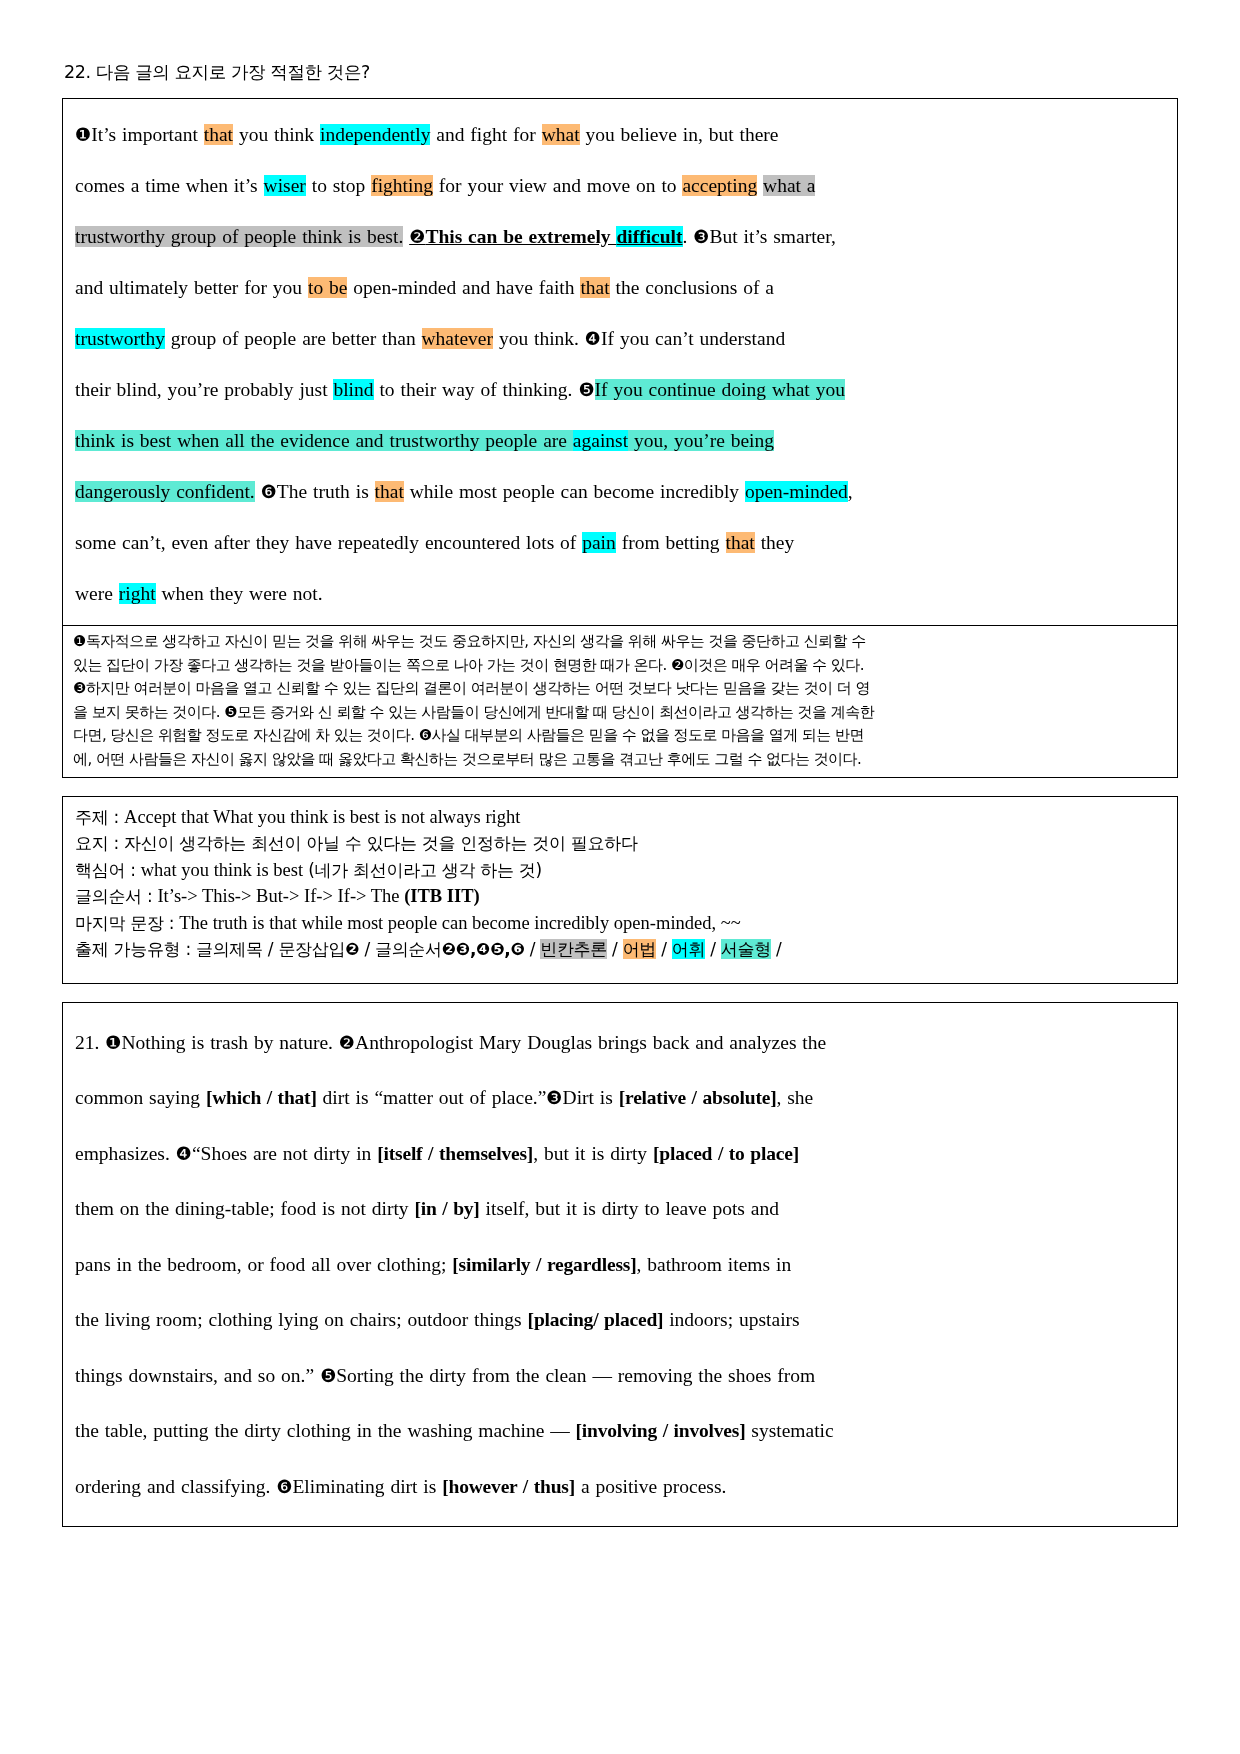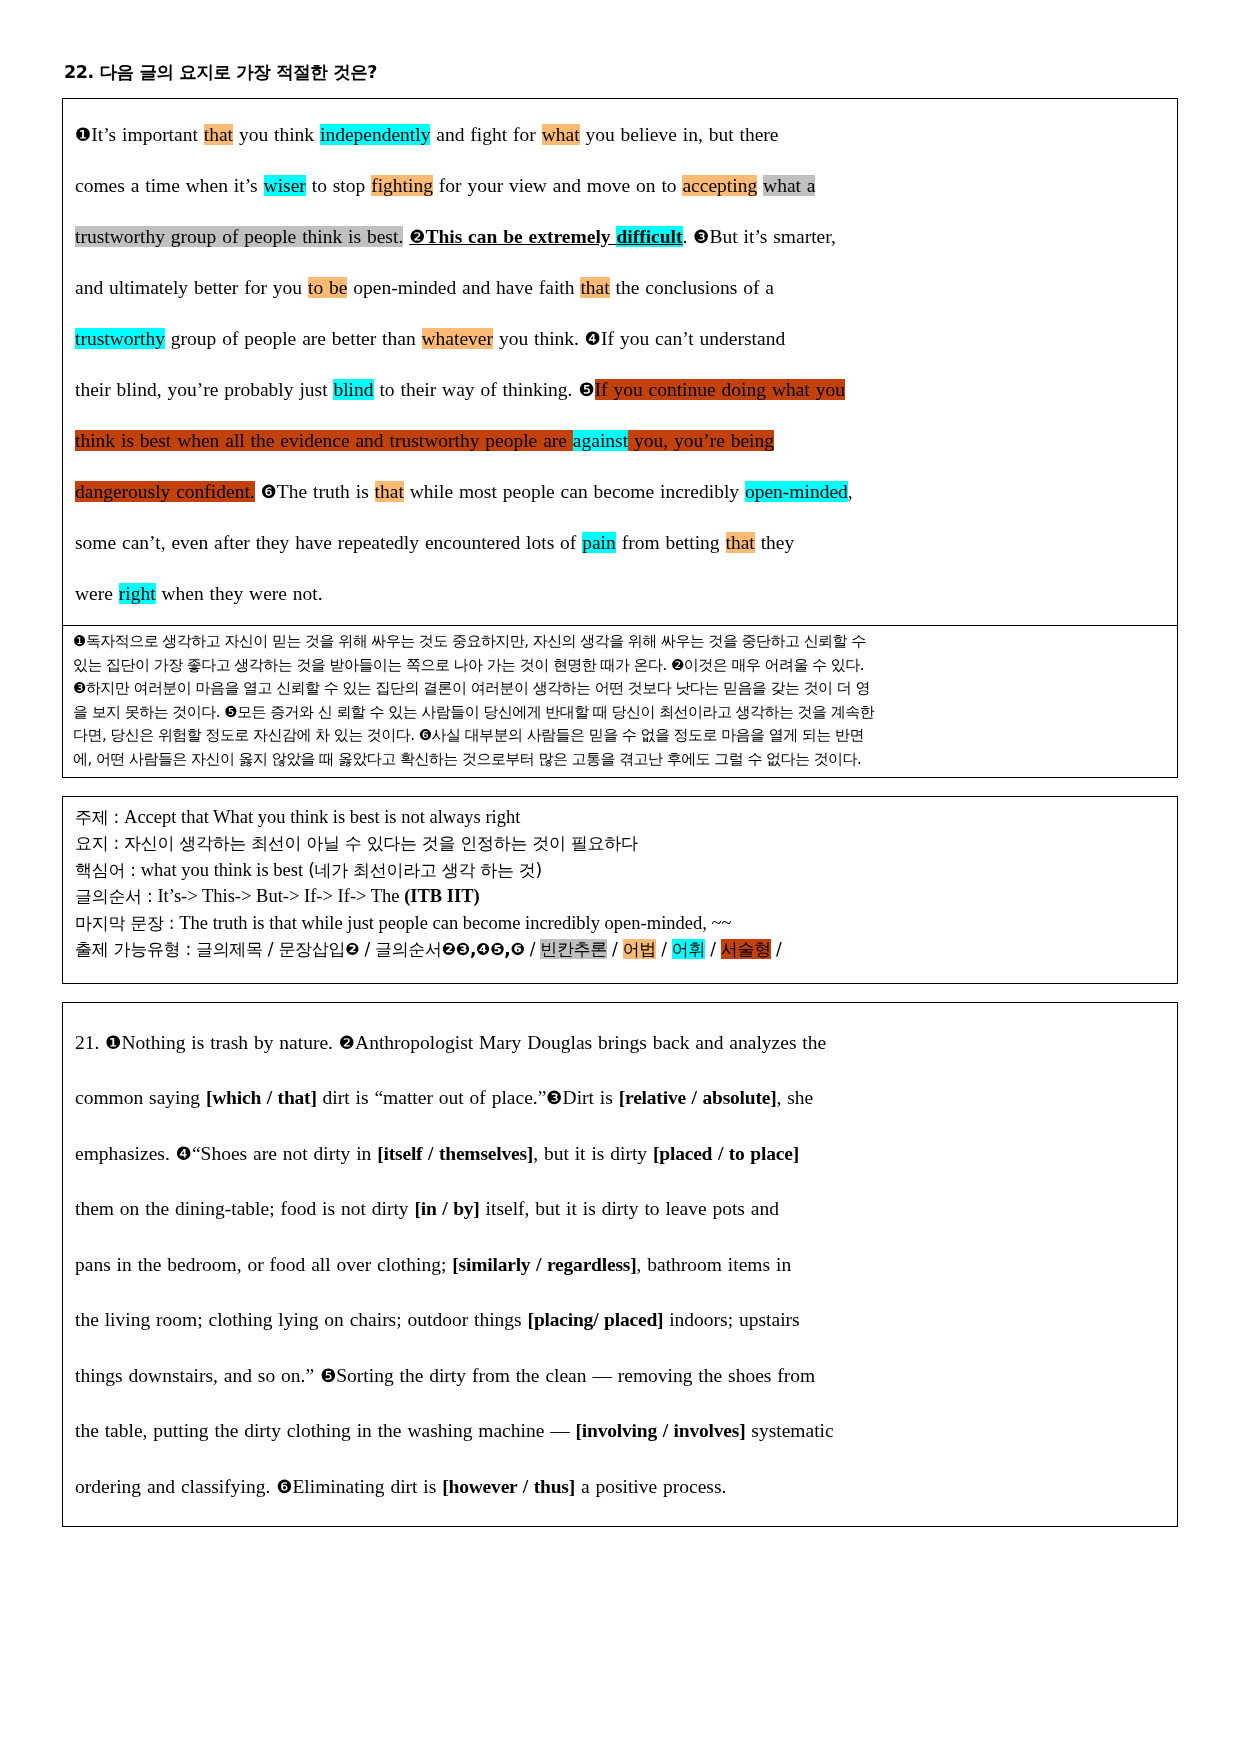--- a/index.html
+++ b/index.html
@@ -18,21 +18,21 @@
   .page {
     padding: 60px 62px 0 62px;
     box-sizing: border-box;
     width: 1240px;
   }
 
   
   .q-heading {
     font-family: "DejaVu Sans", "Liberation Sans", sans-serif;
     font-size: 17.5px;
-    font-weight: bold;
+    font-weight: normal;
     letter-spacing: -0.4px;
     margin: 0 0 14px 2px;
   }
 
   
   .box {
     border: 1.3px solid #000;
     box-sizing: border-box;
   }
 
@@ -89,21 +89,21 @@
   }
   .q21 .line { display: block; }
   .choice {
     font-weight: bold;
     letter-spacing: -0.2px;
   }
 
   
   .hl-green  { background: #fdba74; }
   .hl-cyan   { background: #00ffff; }
-  .hl-yellow { background: #c2410c; }
+  .hl-yellow { background: #5eead4; }
   .hl-gray   { background: #c0c0c0; }
   .u-bold    { font-weight: bold; text-decoration: underline; }
   .bullet {
     font-family: "DejaVu Sans", sans-serif;
     font-size: 0.93em;
     font-weight: normal;
   }
 </style>
 </head>
 <body>
@@ -142,21 +142,21 @@
     <div class="row">
       <span class="kr">요지</span><span class="kr"> : </span><span class="kr">자신이 생각하는 최선이 아닐 수 있다는 것을 인정하는 것이 필요하다</span>
     </div>
     <div class="row">
       <span class="kr">핵심어</span><span class="kr"> : </span><span class="en">what you think is best</span><span class="kr"> </span><span class="kr">(네가 최선이라고 생각 하는 것)</span>
     </div>
     <div class="row">
       <span class="kr">글의순서</span><span class="kr"> : </span><span class="en">It’s-&gt; This-&gt; But-&gt; If-&gt; If-&gt; The</span><span class="en"> </span><span class="en" style="font-weight:bold">(ITB IIT)</span>
     </div>
     <div class="row">
-      <span class="kr">마지막 문장</span><span class="kr"> : </span><span class="en">The truth is that while just people can become incredibly open-minded, ~~</span>
+      <span class="kr">마지막 문장</span><span class="kr"> : </span><span class="en">The truth is that while most people can become incredibly open-minded, ~~</span>
     </div>
     <div class="row">
       <span class="kr">출제 가능유형</span><span class="kr"> : </span><span class="kr" id="types-list"><span>글의제목</span><span> / </span><span>문장삽입</span><span style="font-weight: bold;">❷</span><span> / </span><span>글의순서</span><span style="font-weight: bold;">❷❸,❹❺,❻</span><span> / </span><span class="hl-gray">빈칸추론</span><span> / </span><span class="hl-green">어법</span><span> / </span><span class="hl-cyan">어휘</span><span> / </span><span class="hl-yellow">서술형</span><span> / </span></span>
     </div>
   </div>
 
   <div class="box q21" id="passage-21">
       <span class="line"><span class="plain">21. </span><span class="bullet">❶</span><span>Nothing is trash by nature.</span><span> </span><span class="bullet">❷</span><span>Anthropologist Mary Douglas brings back and analyzes the</span></span>
       <span class="line"><span>common saying </span><span class="choice">[which / that]</span><span> dirt is “matter out of place.”</span><span class="bullet">❸</span><span>Dirt is </span><span class="choice">[relative / absolute]</span><span>, she</span></span>
       <span class="line"><span>emphasizes. </span><span class="bullet">❹</span><span>“Shoes are not dirty in </span><span class="choice">[itself / themselves]</span><span>, but it is dirty </span><span class="choice">[placed / to place]</span></span>

